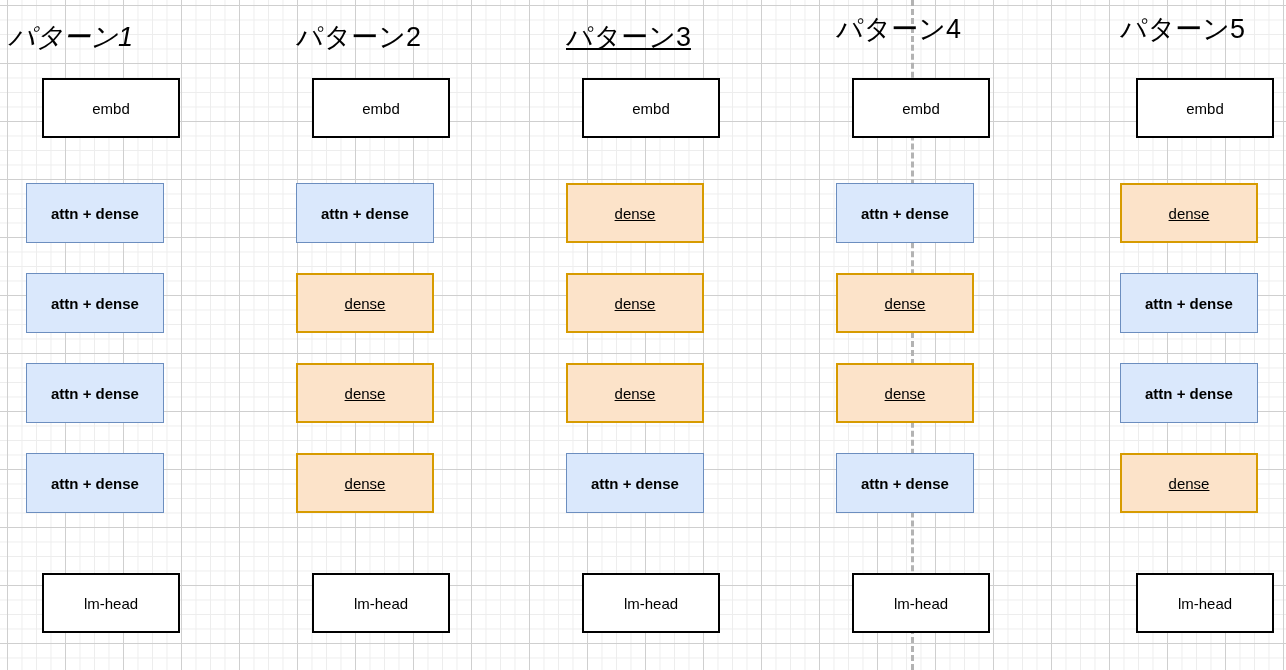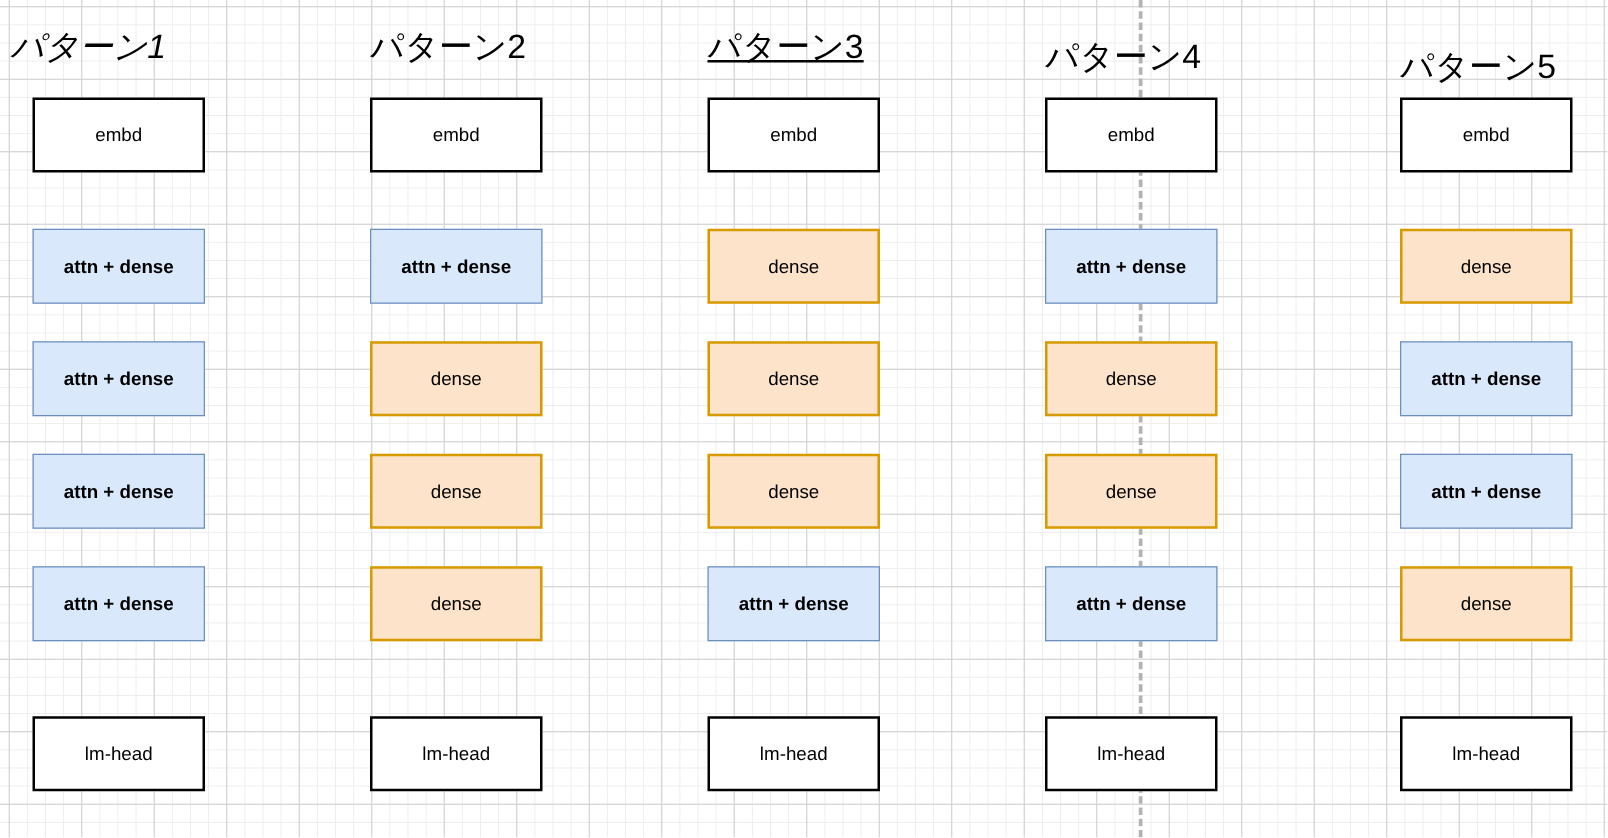--- a/index.html
+++ b/index.html
@@ -59,44 +59,46 @@
     justify-content: center;
     font-size: 15px;
     color: #000000;
     z-index: 2;
     white-space: nowrap;
   }
 
   .node.plain {
     background: #ffffff;
     border: 2px solid #000000;
+    margin-left: 16px;
   }
   .node.attn {
     background: #dae8fc;
     border: 1px solid #6c8ebf;
     font-weight: bold;
   }
   .node.dense {
     background: #fce3c9;
     border: 2px solid #d79b00;
+    text-decoration: underline;
   }
 </style>
 </head>
 <body>
 
 <div id="canvas">
   <div id="dashed-layer">
       <div class="dashed-axis" style="left: 911px; border-left-color: rgb(179, 179, 179);"></div>
     </div>
   <div id="titles-layer">
       <div class="column-title" style="left: 8px; top: 24px; font-style: italic;">パターン1</div>
       <div class="column-title" style="left: 296px; top: 24px; text-align: right;">パターン2</div>
       <div class="column-title" style="left: 566px; top: 24px; text-decoration: underline;">パターン3</div>
-      <div class="column-title" style="left: 836px; top: 32px;">パターン4</div>
-      <div class="column-title" style="left: 1120px; top: 40px;">パターン5</div>
+      <div class="column-title" style="left: 836px; top: 16px;">パターン4</div>
+      <div class="column-title" style="left: 1120px; top: 16px;">パターン5</div>
     </div>
   <div id="nodes-layer">
       <div class="node plain" style="left: 26px; top: 78px;">embd</div>
       <div class="node attn" style="left: 26px; top: 183px;">attn + dense</div>
       <div class="node attn" style="left: 26px; top: 273px;">attn + dense</div>
       <div class="node attn" style="left: 26px; top: 363px;">attn + dense</div>
       <div class="node attn" style="left: 26px; top: 453px;">attn + dense</div>
       <div class="node plain" style="left: 26px; top: 573px;">lm-head</div>
       <div class="node plain" style="left: 296px; top: 78px;">embd</div>
       <div class="node attn" style="left: 296px; top: 183px;">attn + dense</div>

